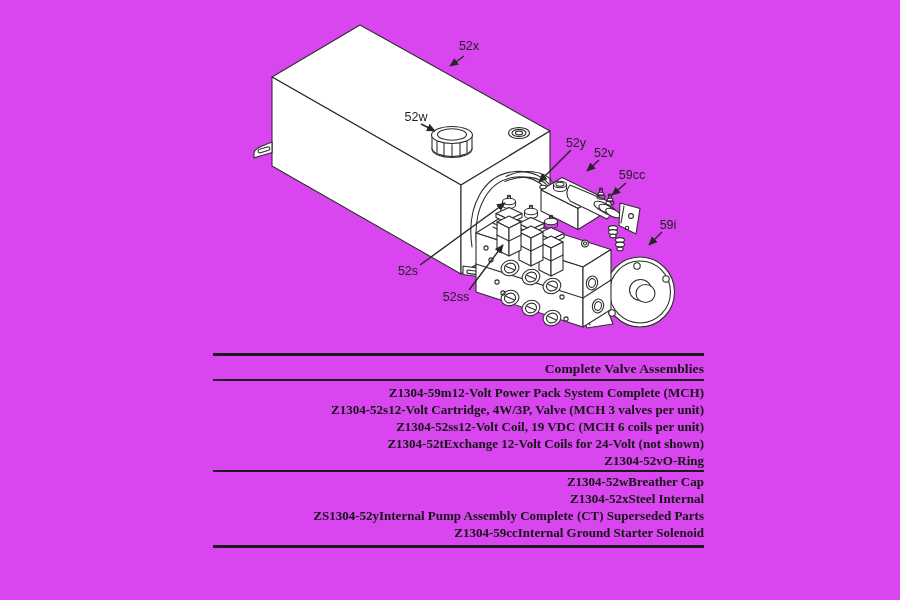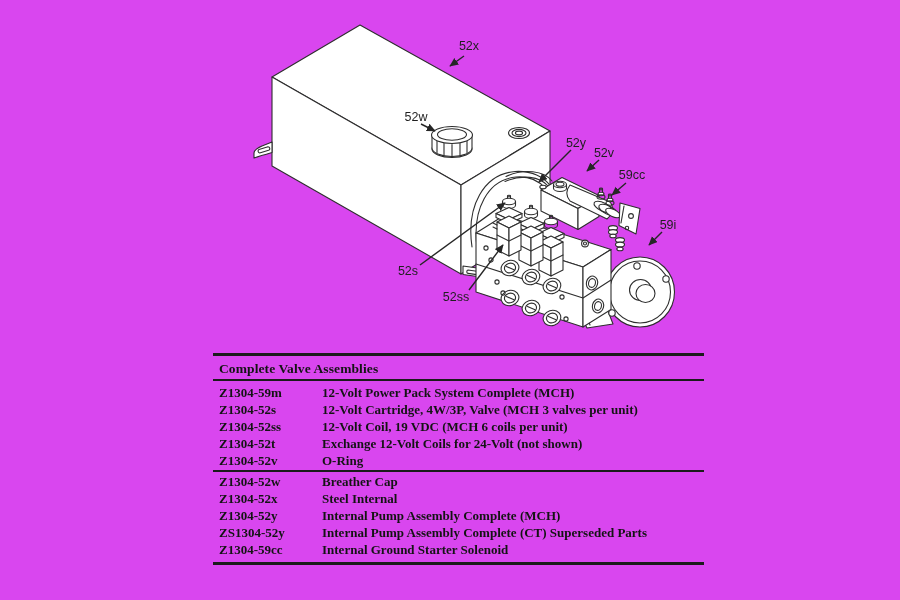--- a/index.html
+++ b/index.html
@@ -5,21 +5,21 @@
   html,body{margin:0;padding:0;background:#ffffff;}
   .page{position:relative;width:900px;height:600px;background:#d946ef;overflow:hidden;
         font-family:"Liberation Sans",sans-serif;}
   svg.diagram{position:absolute;left:0;top:0;}
   .ln{fill:none;stroke:#2e2e2e;stroke-width:1.1;stroke-linejoin:round;stroke-linecap:round;}
   .fw{fill:#ffffff;stroke:#2e2e2e;stroke-width:1.1;stroke-linejoin:round;}
   .arrow{stroke:#262626;stroke-width:1.4;}
   .lbl{font-family:"Liberation Sans",sans-serif;font-size:12.5px;fill:#1f1f1f;}
   
   .parts-table{position:absolute;left:213px;top:353px;width:491px;color:#141414;
-               font-family:"Liberation Serif",serif;font-weight:bold;}
+               font-family:"Liberation Serif",serif;font-weight:bold;text-align:right;}
   .tt-border{background:#1b1b1b;}
   .tt-border.top{height:2.5px;}
   .tt-border.mid{height:2px;}
   .tt-border.bot{height:3px;margin-top:2px;}
   .tt-header{font-size:13.5px;line-height:1;padding:6px 0 4px 6px;letter-spacing:.1px;}
   .tt-rows{padding:3px 0 2px 6px;}
   .tt-row{font-size:13px;line-height:17px;white-space:nowrap;}
   .pn{display:inline-block;width:103px;}
   .tt-div{height:1.5px;background:#1b1b1b;margin:1px 0 1px -6px;width:491px;}
 </style>
@@ -232,20 +232,19 @@
     <div class="tt-border mid"></div>
     <div class="tt-rows">
       <div class="tt-row"><span class="pn">Z1304-59m</span><span class="pd">12-Volt Power Pack System Complete (MCH)</span></div>
       <div class="tt-row"><span class="pn">Z1304-52s</span><span class="pd">12-Volt Cartridge, 4W/3P, Valve (MCH 3 valves per unit)</span></div>
       <div class="tt-row"><span class="pn">Z1304-52ss</span><span class="pd">12-Volt Coil, 19 VDC (MCH 6 coils per unit)</span></div>
       <div class="tt-row"><span class="pn">Z1304-52t</span><span class="pd">Exchange 12-Volt Coils for 24-Volt (not shown)</span></div>
       <div class="tt-row"><span class="pn">Z1304-52v</span><span class="pd">O-Ring</span></div>
       <div class="tt-div"></div>
       <div class="tt-row"><span class="pn">Z1304-52w</span><span class="pd">Breather Cap</span></div>
       <div class="tt-row"><span class="pn">Z1304-52x</span><span class="pd">Steel Internal</span></div>
-      <div class="tt-row"><span class="pn">Z1304-52y</span><span class="pd">Internal Pump Assembly Complete (MCH)</span></div>
       <div class="tt-row"><span class="pn">ZS1304-52y</span><span class="pd">Internal Pump Assembly Complete (CT) Superseded Parts</span></div>
       <div class="tt-row"><span class="pn">Z1304-59cc</span><span class="pd">Internal Ground Starter Solenoid</span></div>
     </div>
     <div class="tt-border bot"></div>
   </div>
 
 </div>
 
 </body></html>

